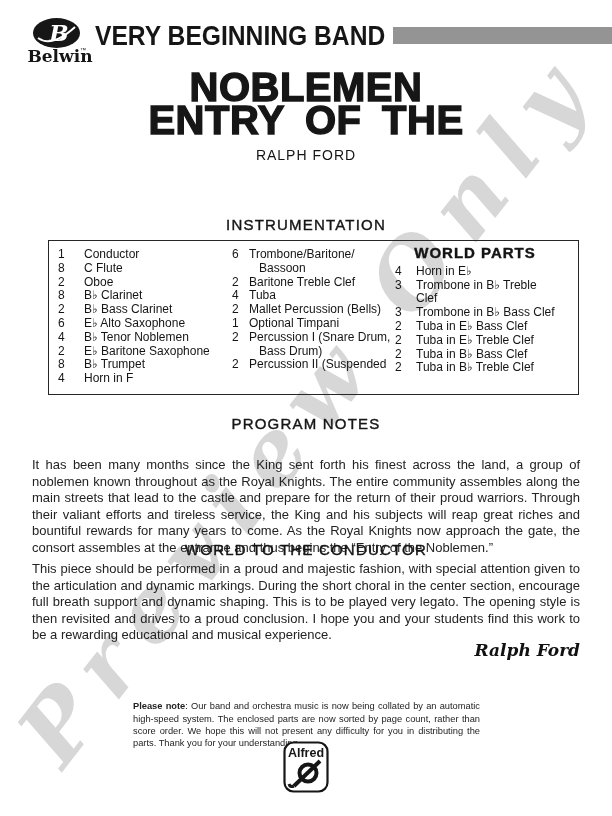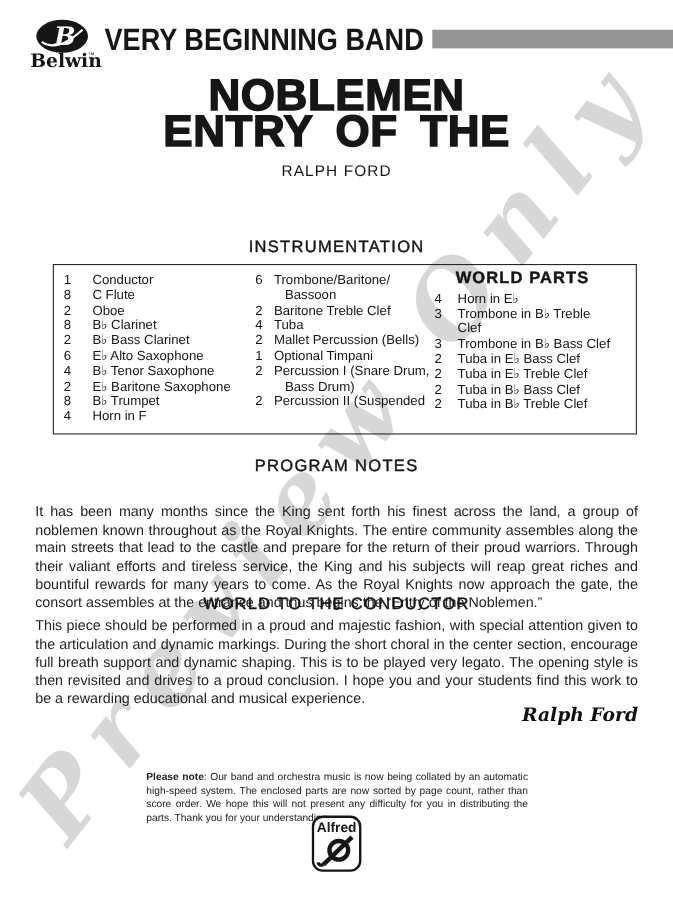--- a/index.html
+++ b/index.html
@@ -120,21 +120,21 @@
         <div class="row">
             <span class="qty">2</span>
             <span class="name">B♭ Bass Clarinet</span>
           </div>
         <div class="row">
             <span class="qty">6</span>
             <span class="name">E♭ Alto Saxophone</span>
           </div>
         <div class="row">
             <span class="qty">4</span>
-            <span class="name">B♭ Tenor Saxophone</span>
+            <span class="name">B♭ Tenor Noblemen</span>
           </div>
         <div class="row">
             <span class="qty">2</span>
             <span class="name">E♭ Baritone Saxophone</span>
           </div>
         <div class="row">
             <span class="qty">8</span>
             <span class="name">B♭ Trumpet</span>
           </div>
         <div class="row">

